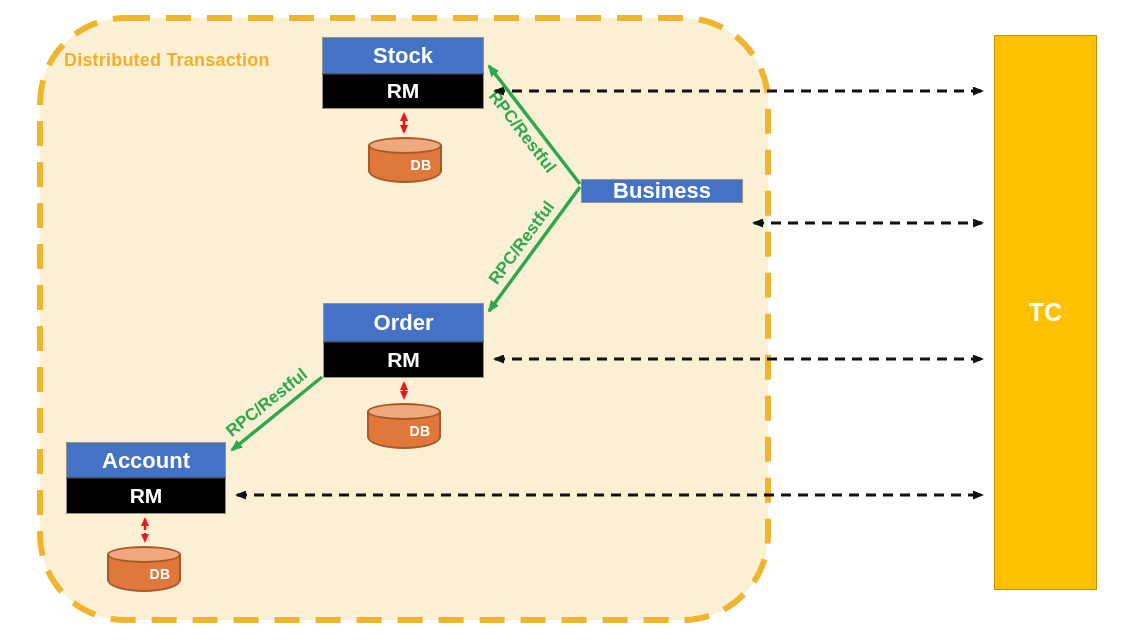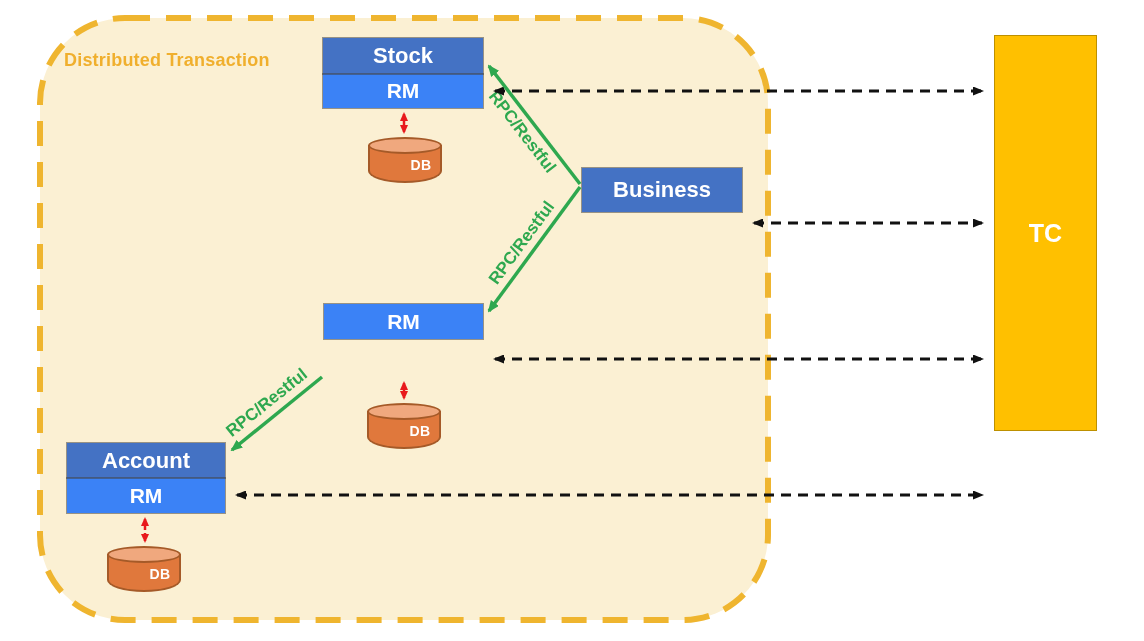--- a/index.html
+++ b/index.html
@@ -14,28 +14,28 @@
     position:absolute;left:64px;top:50px;z-index:2;
     font-size:18px;font-weight:bold;color:#F0AF2D;letter-spacing:.2px;
   }
   .service{position:absolute;z-index:2;}
   .service .hdr{
     background:#4472C4;color:#ffffff;font-weight:bold;font-size:22px;
     display:flex;align-items:center;justify-content:center;
     outline:1px solid rgba(70,70,70,.55);
   }
   .service .role{
-    background:#3b82f6;color:#ffffff;font-weight:bold;font-size:21px;
+    background:#000000;color:#ffffff;font-weight:bold;font-size:21px;
     display:flex;align-items:center;justify-content:center;
     outline:1px solid rgba(70,70,70,.55);
   }
   #svc-stock   {left:323px;top:38px; width:160px;}
   #svc-stock    .hdr{height:36px;}  #svc-stock    .role{height:34px;}
   #svc-business{left:582px;top:168px;width:160px;}
-  #svc-business .hdr{height:44px;}  #svc-business .role{height:35px;}
+  #svc-business .hdr{height:22px;margin-top:12px;}  #svc-business .role{height:35px;}
   #svc-order   {left:324px;top:304px;width:159px;}
   #svc-order    .hdr{height:38px;}  #svc-order    .role{height:35px;}
   #svc-account {left:67px; top:443px;width:158px;}
   #svc-account  .hdr{height:35px;}  #svc-account  .role{height:35px;}
 
   .db{position:absolute;z-index:2;width:74px;height:46px;}
   .db .body{
     position:absolute;left:0;top:8px;width:100%;height:38px;box-sizing:border-box;
     background:#E0783C;border:2px solid #A55A28;border-top:none;
     border-radius:0 0 50% 50% / 0 0 12px 12px;
@@ -46,21 +46,21 @@
   }
   .db .lbl{
     position:absolute;left:16px;top:20px;width:100%;text-align:center;
     color:#ffffff;font-weight:bold;font-size:14px;letter-spacing:.5px;
   }
   #db-stock  {left:368px;top:137px;}
   #db-order  {left:367px;top:403px;}
   #db-account{left:107px;top:546px;}
 
   #tc-box{
-    position:absolute;z-index:2;left:994px;top:35px;width:103px;height:396px;
+    position:absolute;z-index:2;left:994px;top:35px;width:103px;height:555px;
     background:#FFC000;border:1px solid #BD9000;box-sizing:border-box;
     display:flex;align-items:center;justify-content:center;
     color:#ffffff;font-weight:bold;font-size:25px;
   }
   .rpc{
     position:absolute;z-index:2;white-space:nowrap;
     color:#2EA84F;font-weight:bold;font-size:17px;
   }
   #rpc-a{left:522px;top:132px;transform:translate(-50%,-50%) rotate(52.4deg);}
   #rpc-b{left:522px;top:243px;transform:translate(-50%,-50%) rotate(-53.7deg);}
@@ -78,20 +78,21 @@
   <div class="title">Distributed Transaction</div>
 
   <div class="service" id="svc-stock">
     <div class="hdr">Stock</div>
     <div class="role">RM</div>
   </div>
   <div class="service" id="svc-business">
     <div class="hdr">Business</div>
   </div>
   <div class="service" id="svc-order">
+    <div class="hdr">Order</div>
     <div class="role">RM</div>
   </div>
   <div class="service" id="svc-account">
     <div class="hdr">Account</div>
     <div class="role">RM</div>
   </div>
 
   <div class="db" id="db-stock">
     <div class="body"></div>
     <div class="cap"></div>

